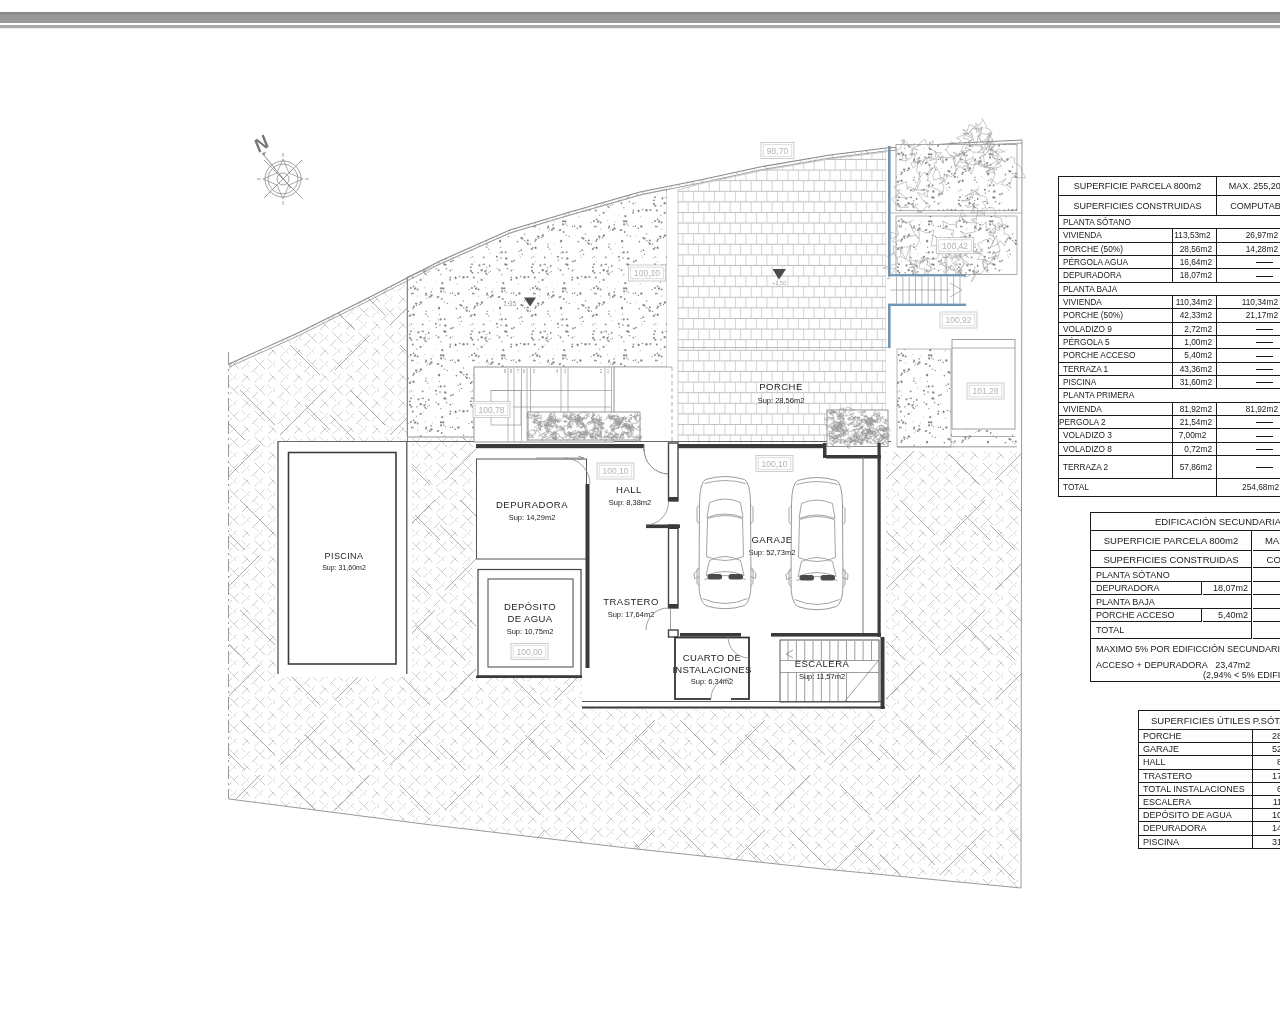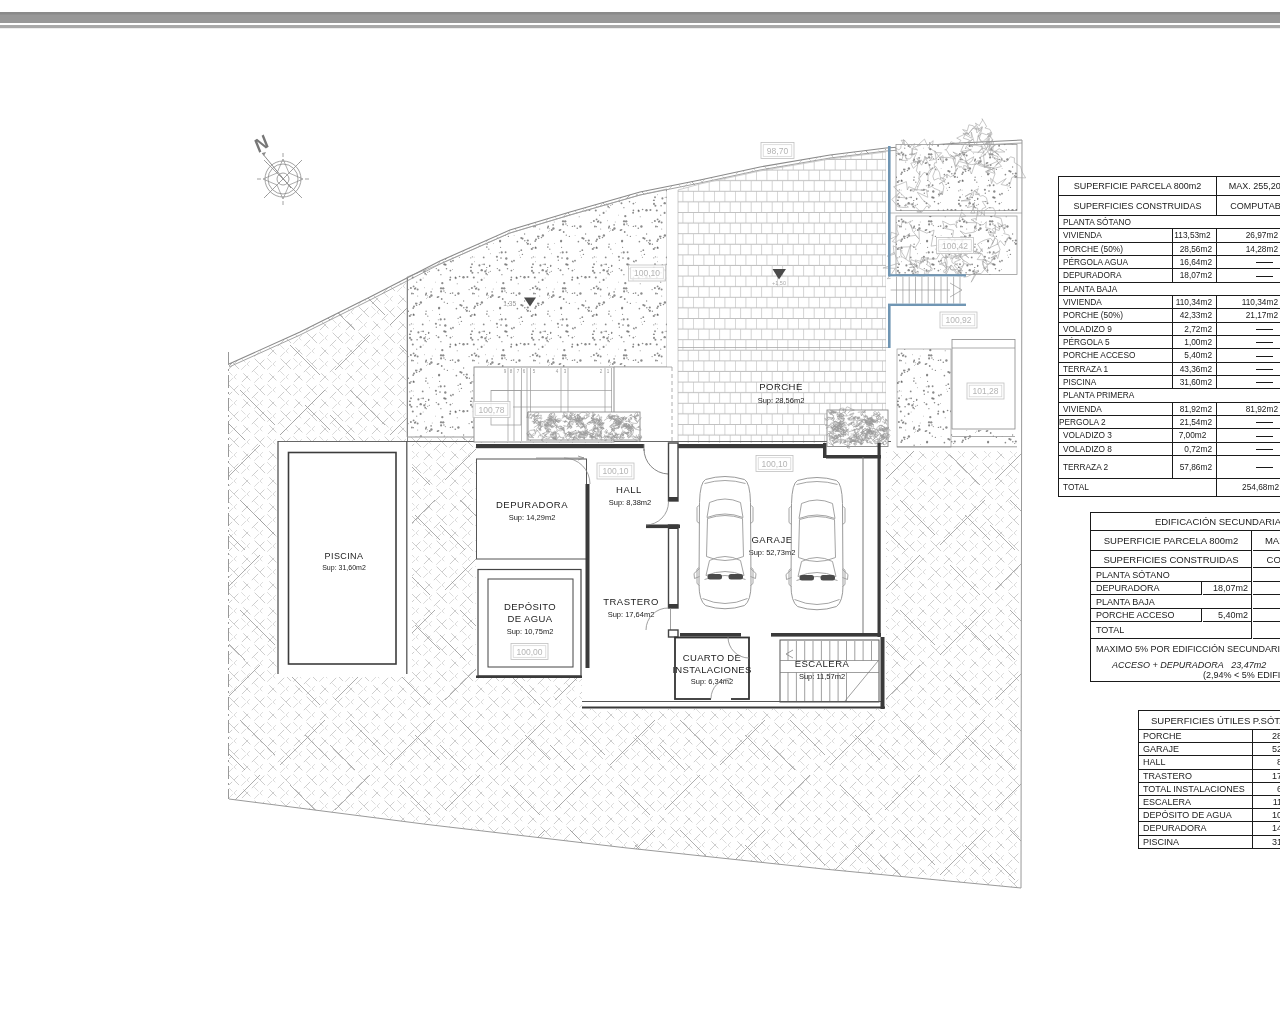--- a/index.html
+++ b/index.html
@@ -1040,21 +1040,21 @@
 <div style="position:absolute;left:112px;top:69px;width:49px;height:13px;border-bottom:1px solid #1a1a1a;border-right:1px solid #1a1a1a;text-align:right;padding-right:3px;line-height:13px;">18,07m2</div>
 <div style="position:absolute;left:162px;top:69px;width:92px;height:13px;border-bottom:1px solid #1a1a1a;"></div>
 <div style="position:absolute;left:0;top:82px;width:161px;height:14px;border-bottom:1px solid #1a1a1a;border-right:1px solid #1a1a1a;padding-left:5px;line-height:14px;">PLANTA BAJA</div>
 <div style="position:absolute;left:162px;top:82px;width:92px;height:14px;border-bottom:1px solid #1a1a1a;"></div>
 <div style="position:absolute;left:0;top:96px;width:111px;height:13px;border-bottom:1px solid #1a1a1a;border-right:1px solid #1a1a1a;padding-left:5px;line-height:13px;">PORCHE ACCESO</div>
 <div style="position:absolute;left:112px;top:96px;width:49px;height:13px;border-bottom:1px solid #1a1a1a;border-right:1px solid #1a1a1a;text-align:right;padding-right:3px;line-height:13px;">5,40m2</div>
 <div style="position:absolute;left:162px;top:96px;width:92px;height:13px;border-bottom:1px solid #1a1a1a;"></div>
 <div style="position:absolute;left:0;top:109px;width:161px;height:17px;border-bottom:1px solid #1a1a1a;border-right:1px solid #1a1a1a;padding-left:5px;line-height:17px;">TOTAL</div>
 <div style="position:absolute;left:162px;top:109px;width:92px;height:17px;border-bottom:1px solid #1a1a1a;"></div>
 <div style="position:absolute;left:5px;top:131px;white-space:nowrap;">MAXIMO 5% POR EDIFICCIÓN SECUNDARIA</div>
-<div style="position:absolute;left:21px;top:147px;white-space:nowrap;font-style:italic;">ACCESO + DEPURADORA&nbsp;&nbsp;&nbsp;23,47m2</div>
+<div style="position:absolute;left:5px;top:147px;white-space:nowrap;">ACCESO + DEPURADORA&nbsp;&nbsp;&nbsp;23,47m2</div>
 <div style="position:absolute;left:112px;top:157px;white-space:nowrap;">(2,94% &lt; 5% EDIFICACIÓN PRINCIPAL)</div>
 </div>
 
 <table class="tbl" style="left:1138px;top:710px;width:174px;font-size:9px;">
 <colgroup>
       <col style="width:114px">
       <col style="width:60px">
     </colgroup>
 <tbody>
       <tr>

